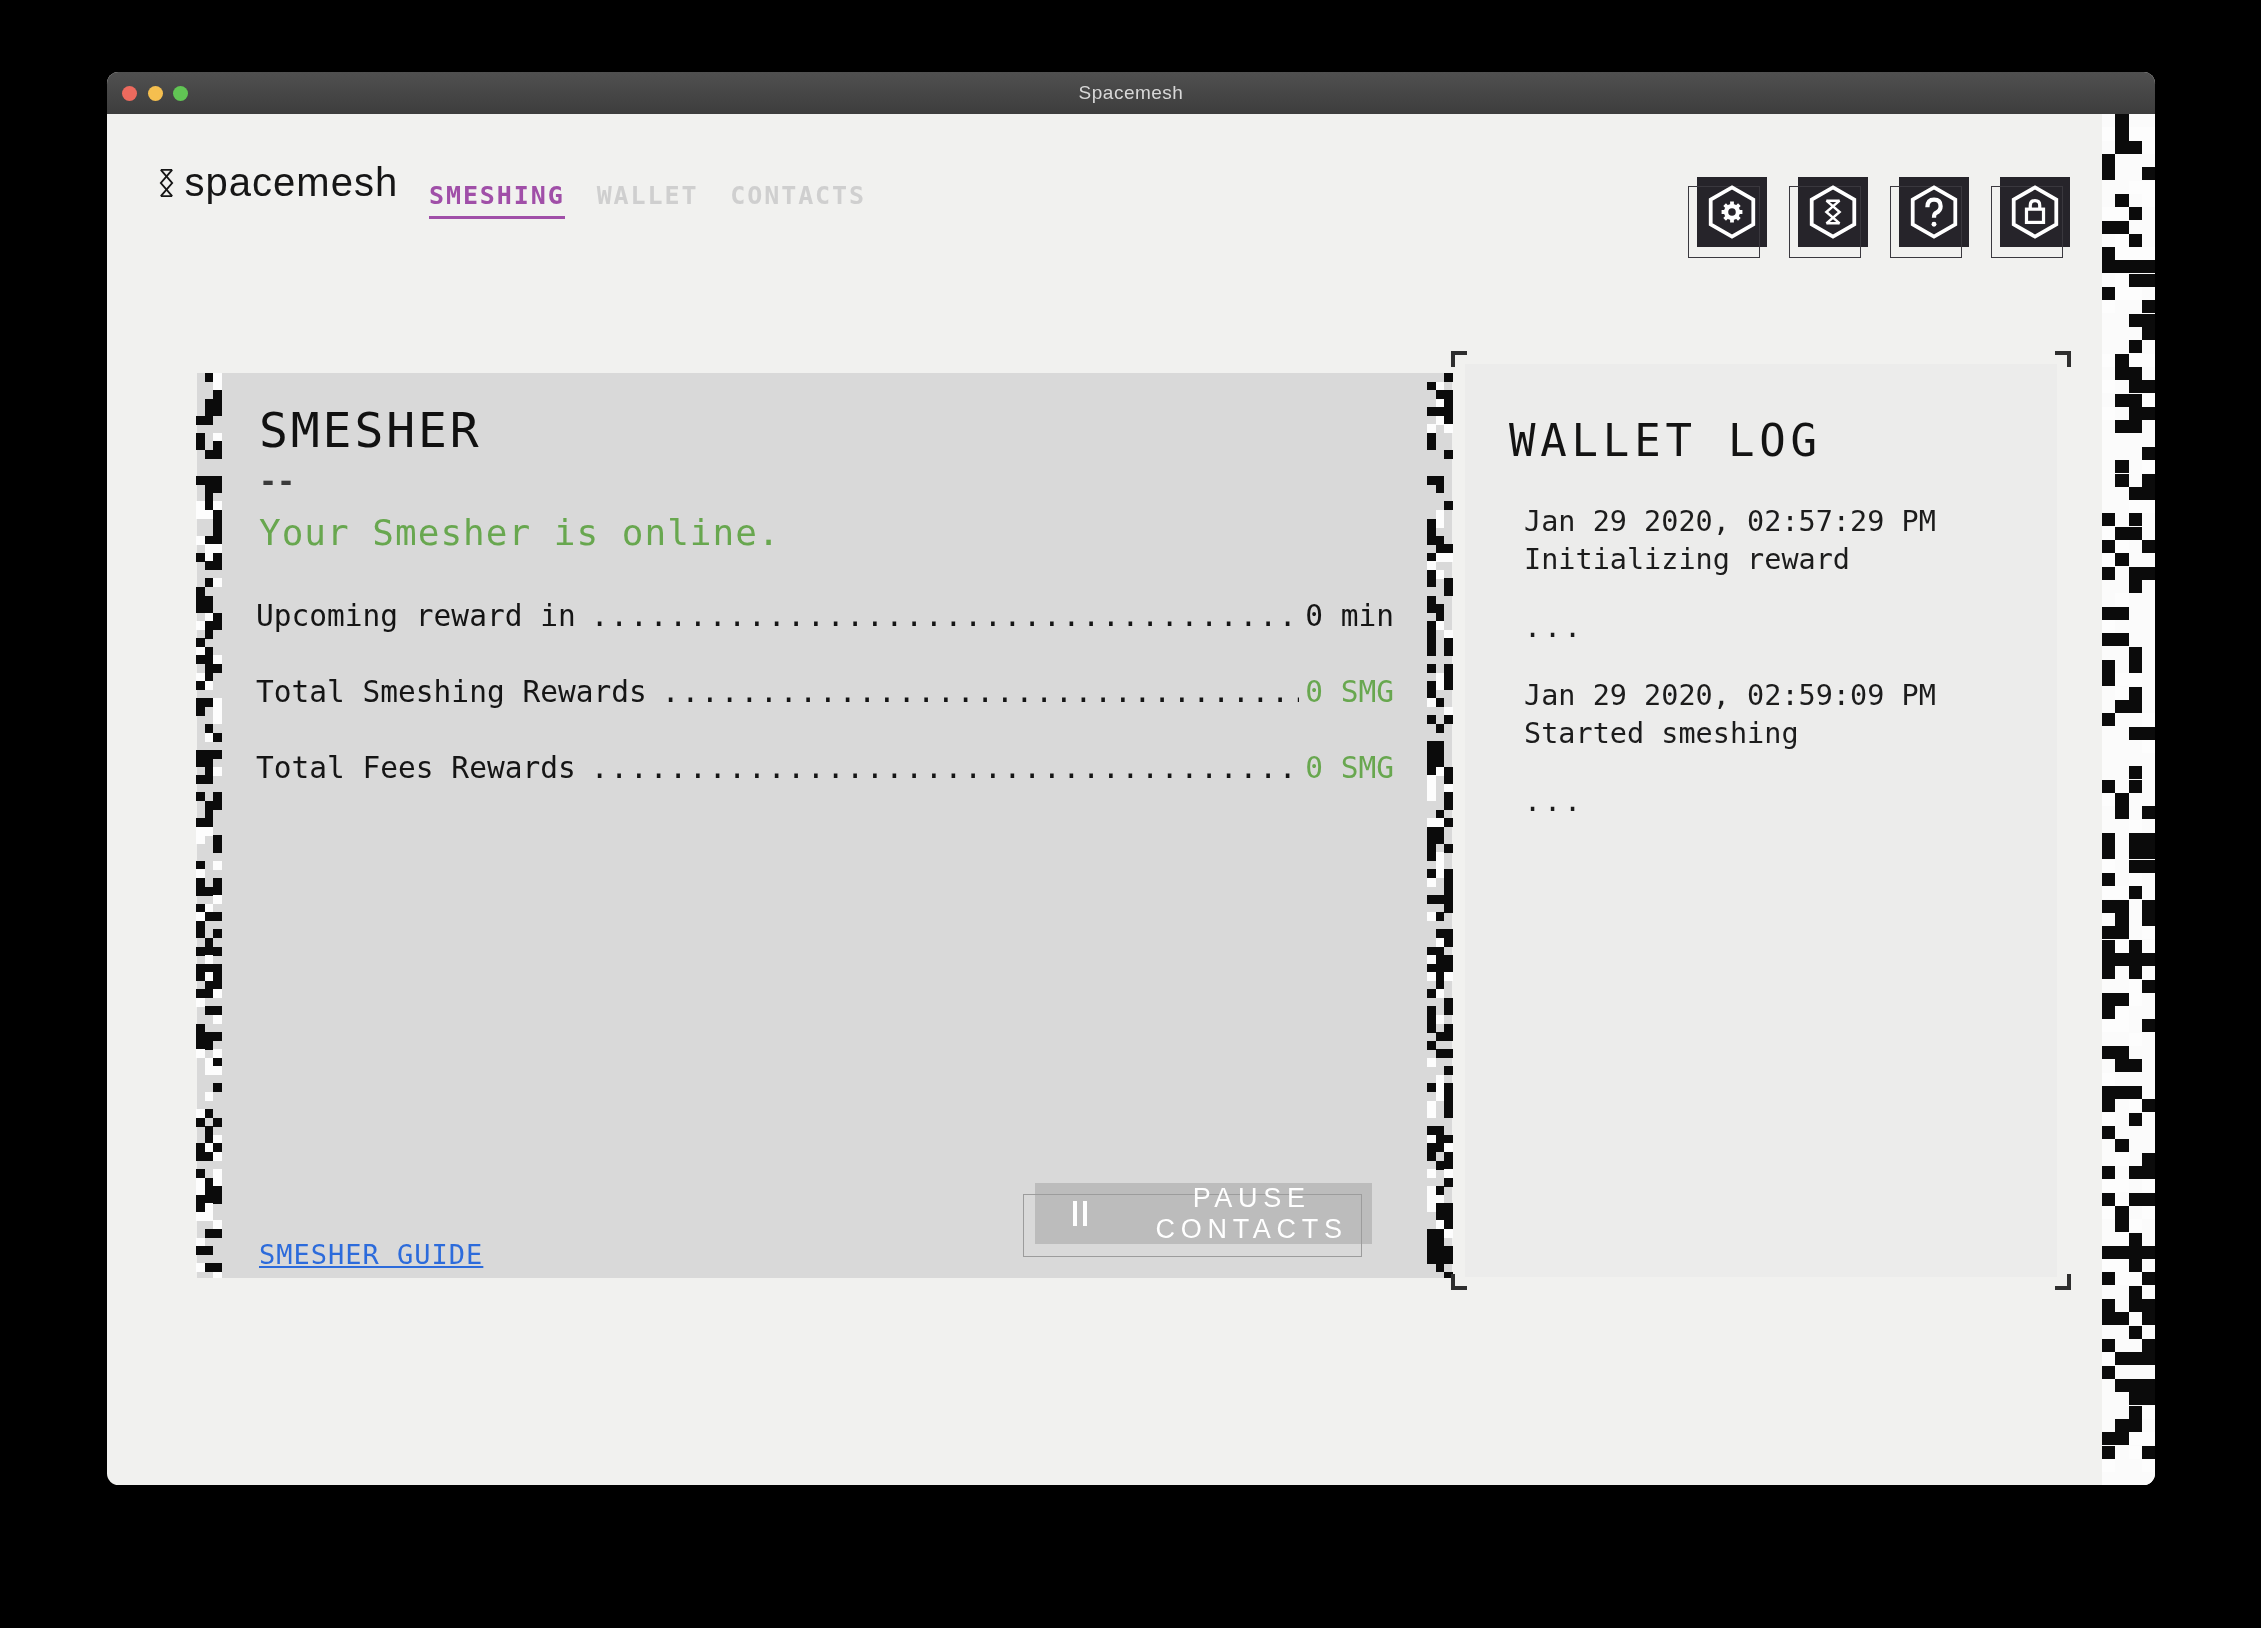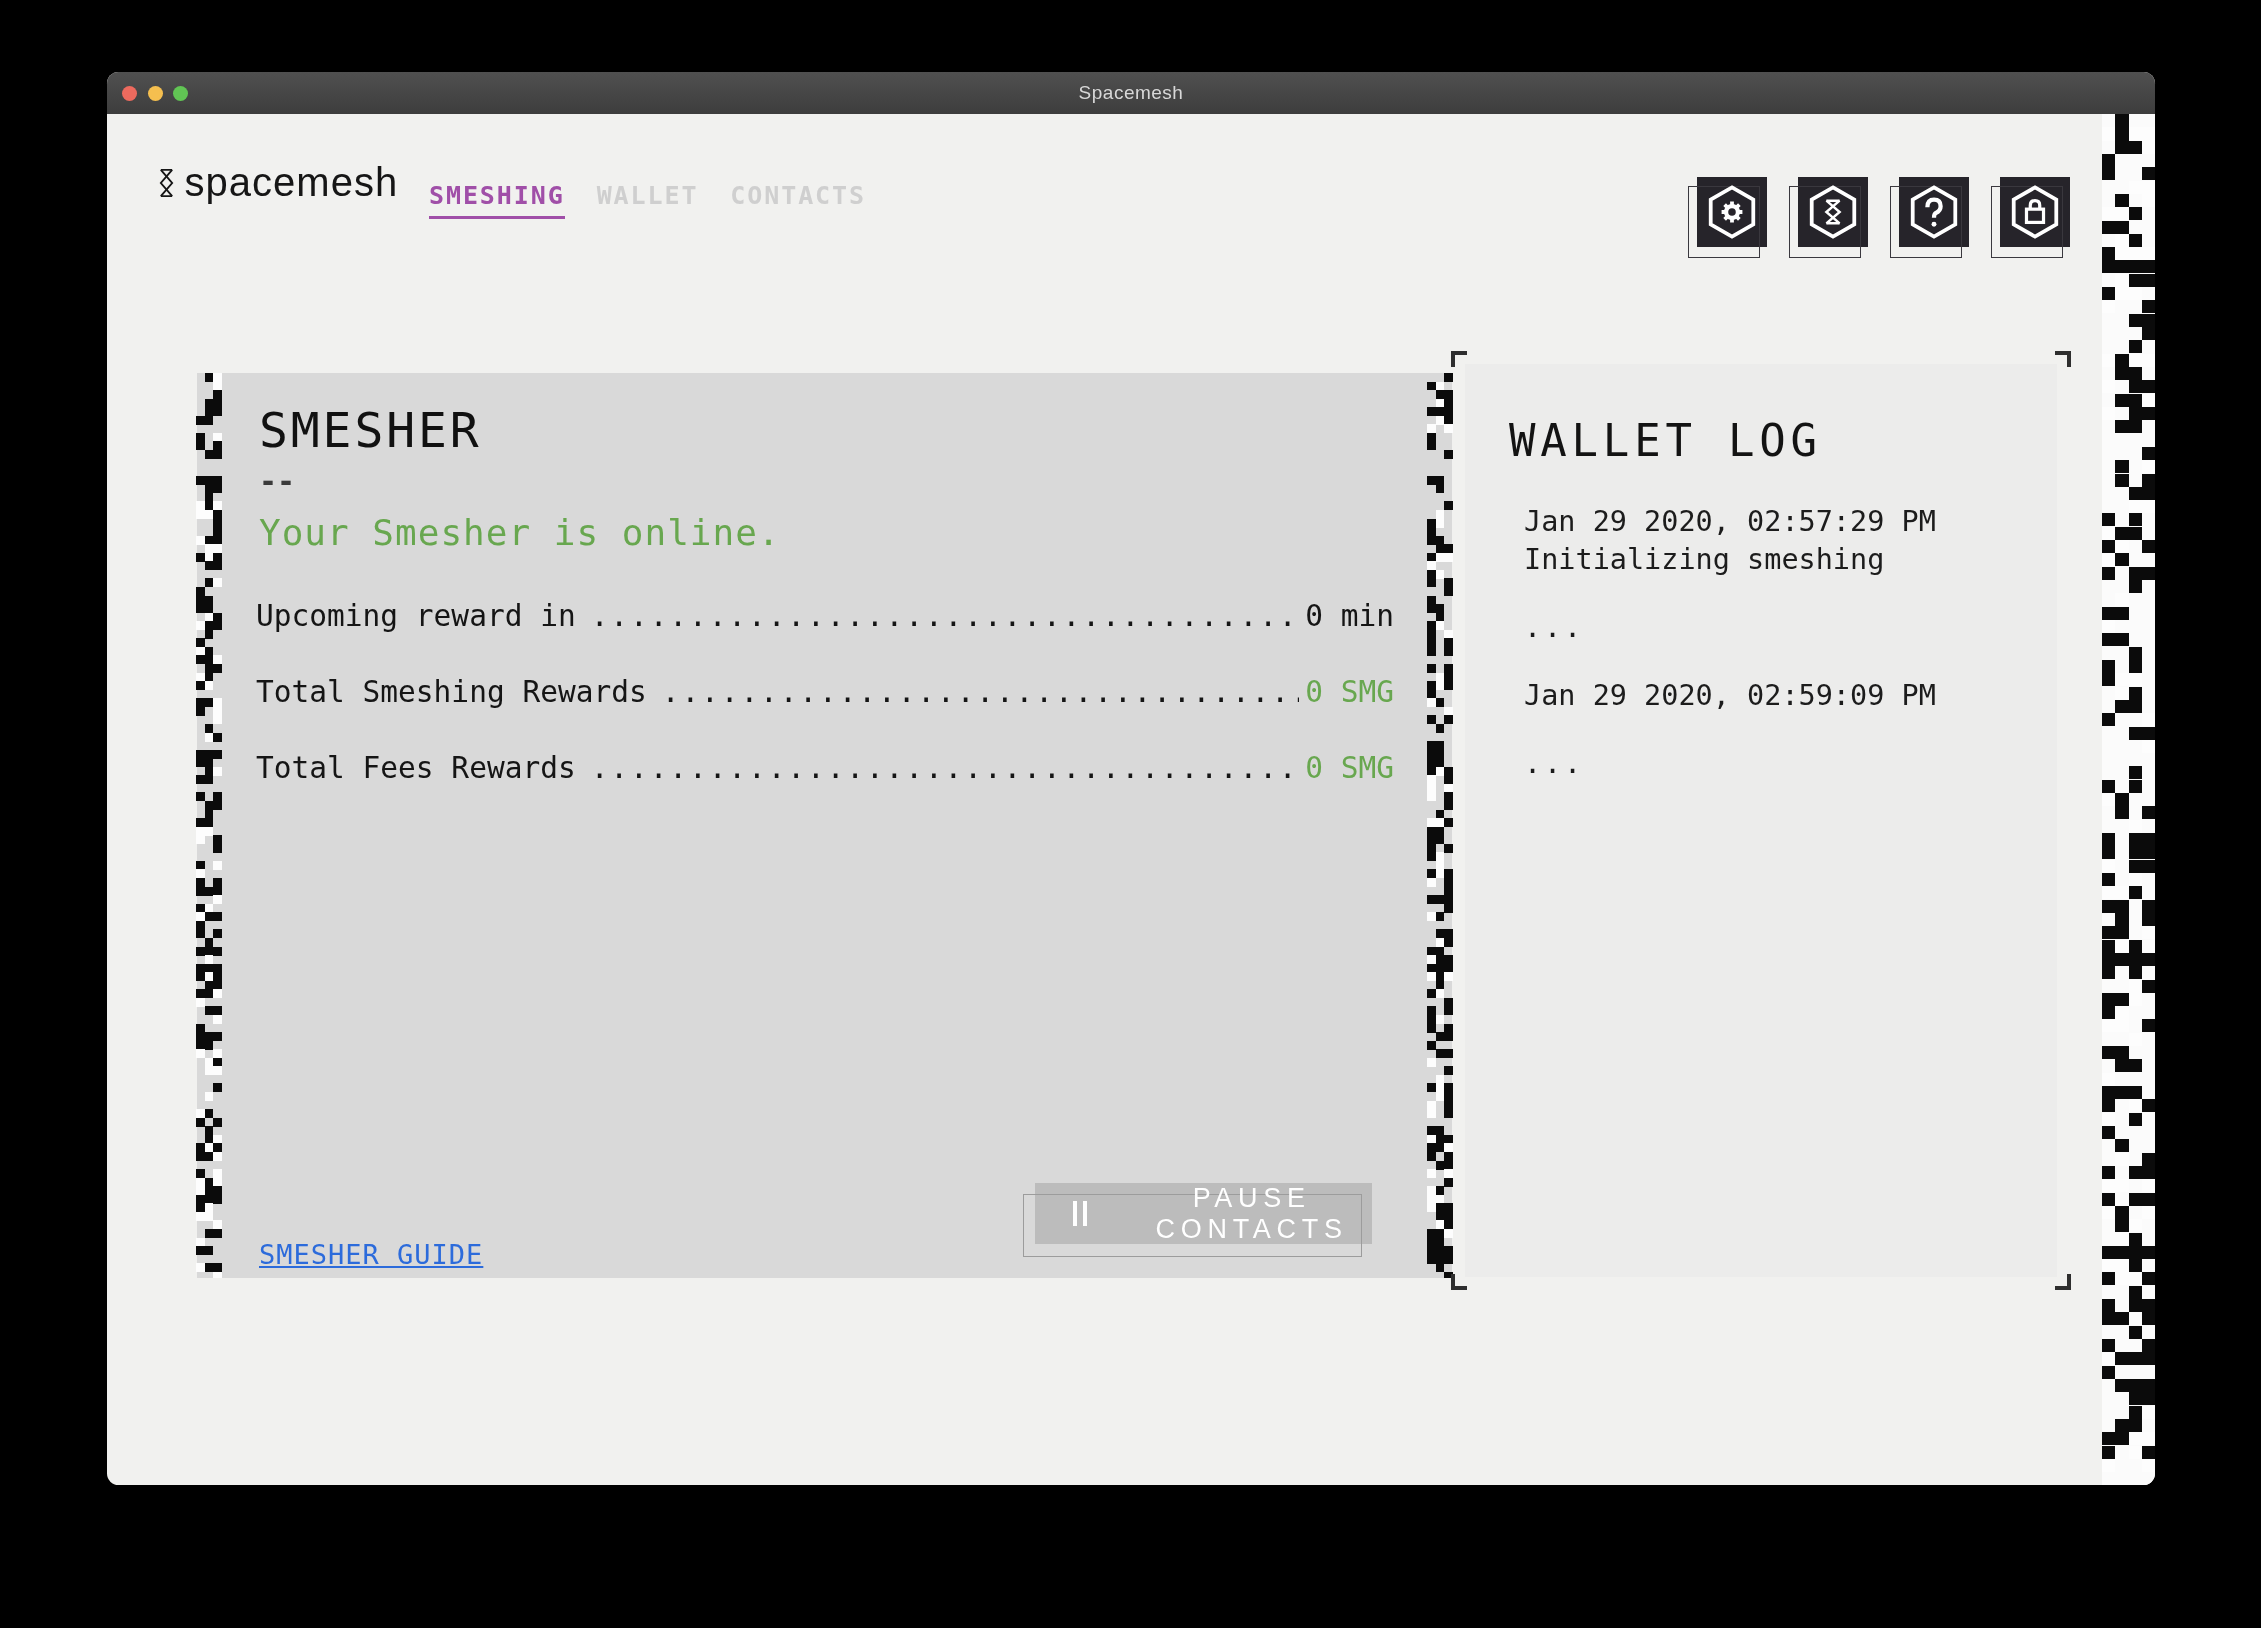--- a/index.html
+++ b/index.html
@@ -566,25 +566,26 @@
       <div class="corner tl"></div>
       <div class="corner tr"></div>
       <div class="corner bl"></div>
       <div class="corner br"></div>
 
       <h2 class="log-title">WALLET LOG</h2>
 
       <div class="log-body">
         <div class="log-entry">
           <div>Jan 29 2020, 02:57:29 PM</div>
-          <div>Initializing smeshing</div>
+          <div>Initializing reward</div>
         </div>
         <div class="log-sep">...</div>
         <div class="log-entry">
           <div>Jan 29 2020, 02:59:09 PM</div>
+          <div>Started smeshing</div>
         </div>
         <div class="log-sep">...</div>
       </div>
     </section>
 
     <div class="win-strip">
         <i style="left:13.3px;top:0px;width:13.3px;height:13.3px;background:#0b0b0b"></i>
         <i style="left:0px;top:13.3px;width:13.3px;height:13.3px;background:#fdfdfd"></i>
         <i style="left:13.3px;top:13.3px;width:13.3px;height:13.3px;background:#0b0b0b"></i>
         <i style="left:27px;top:13.3px;width:13.3px;height:13.3px;background:#fdfdfd"></i>

